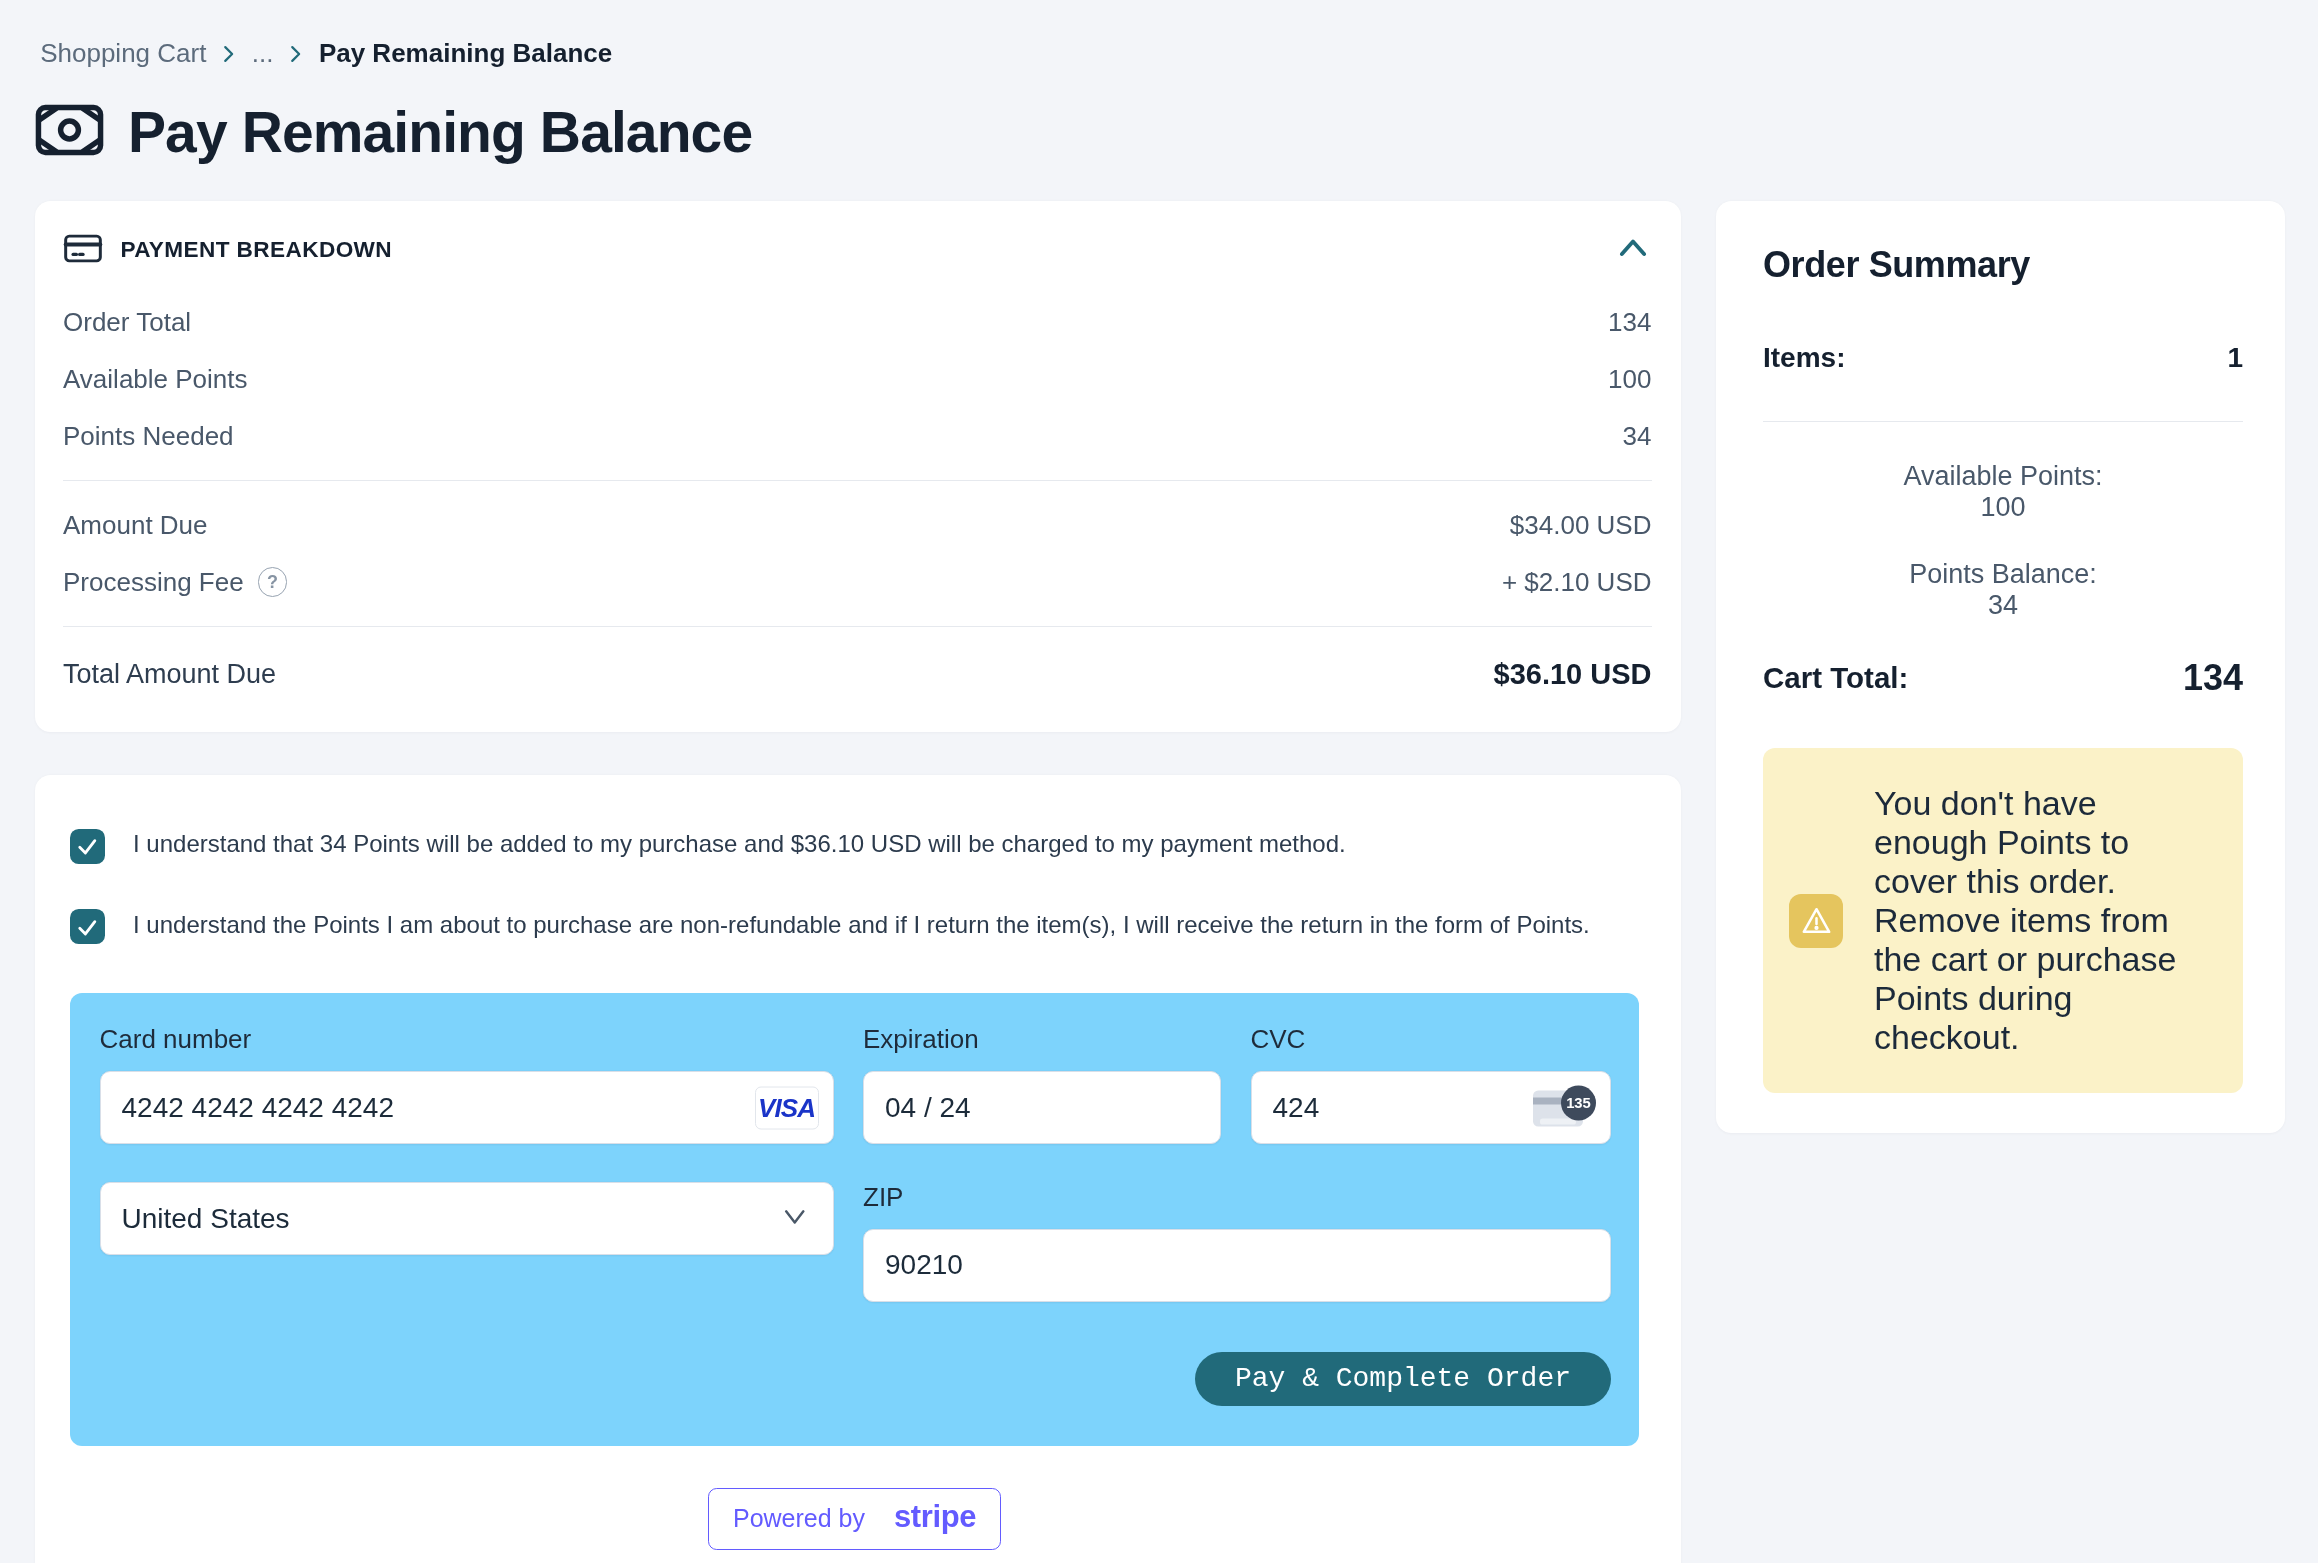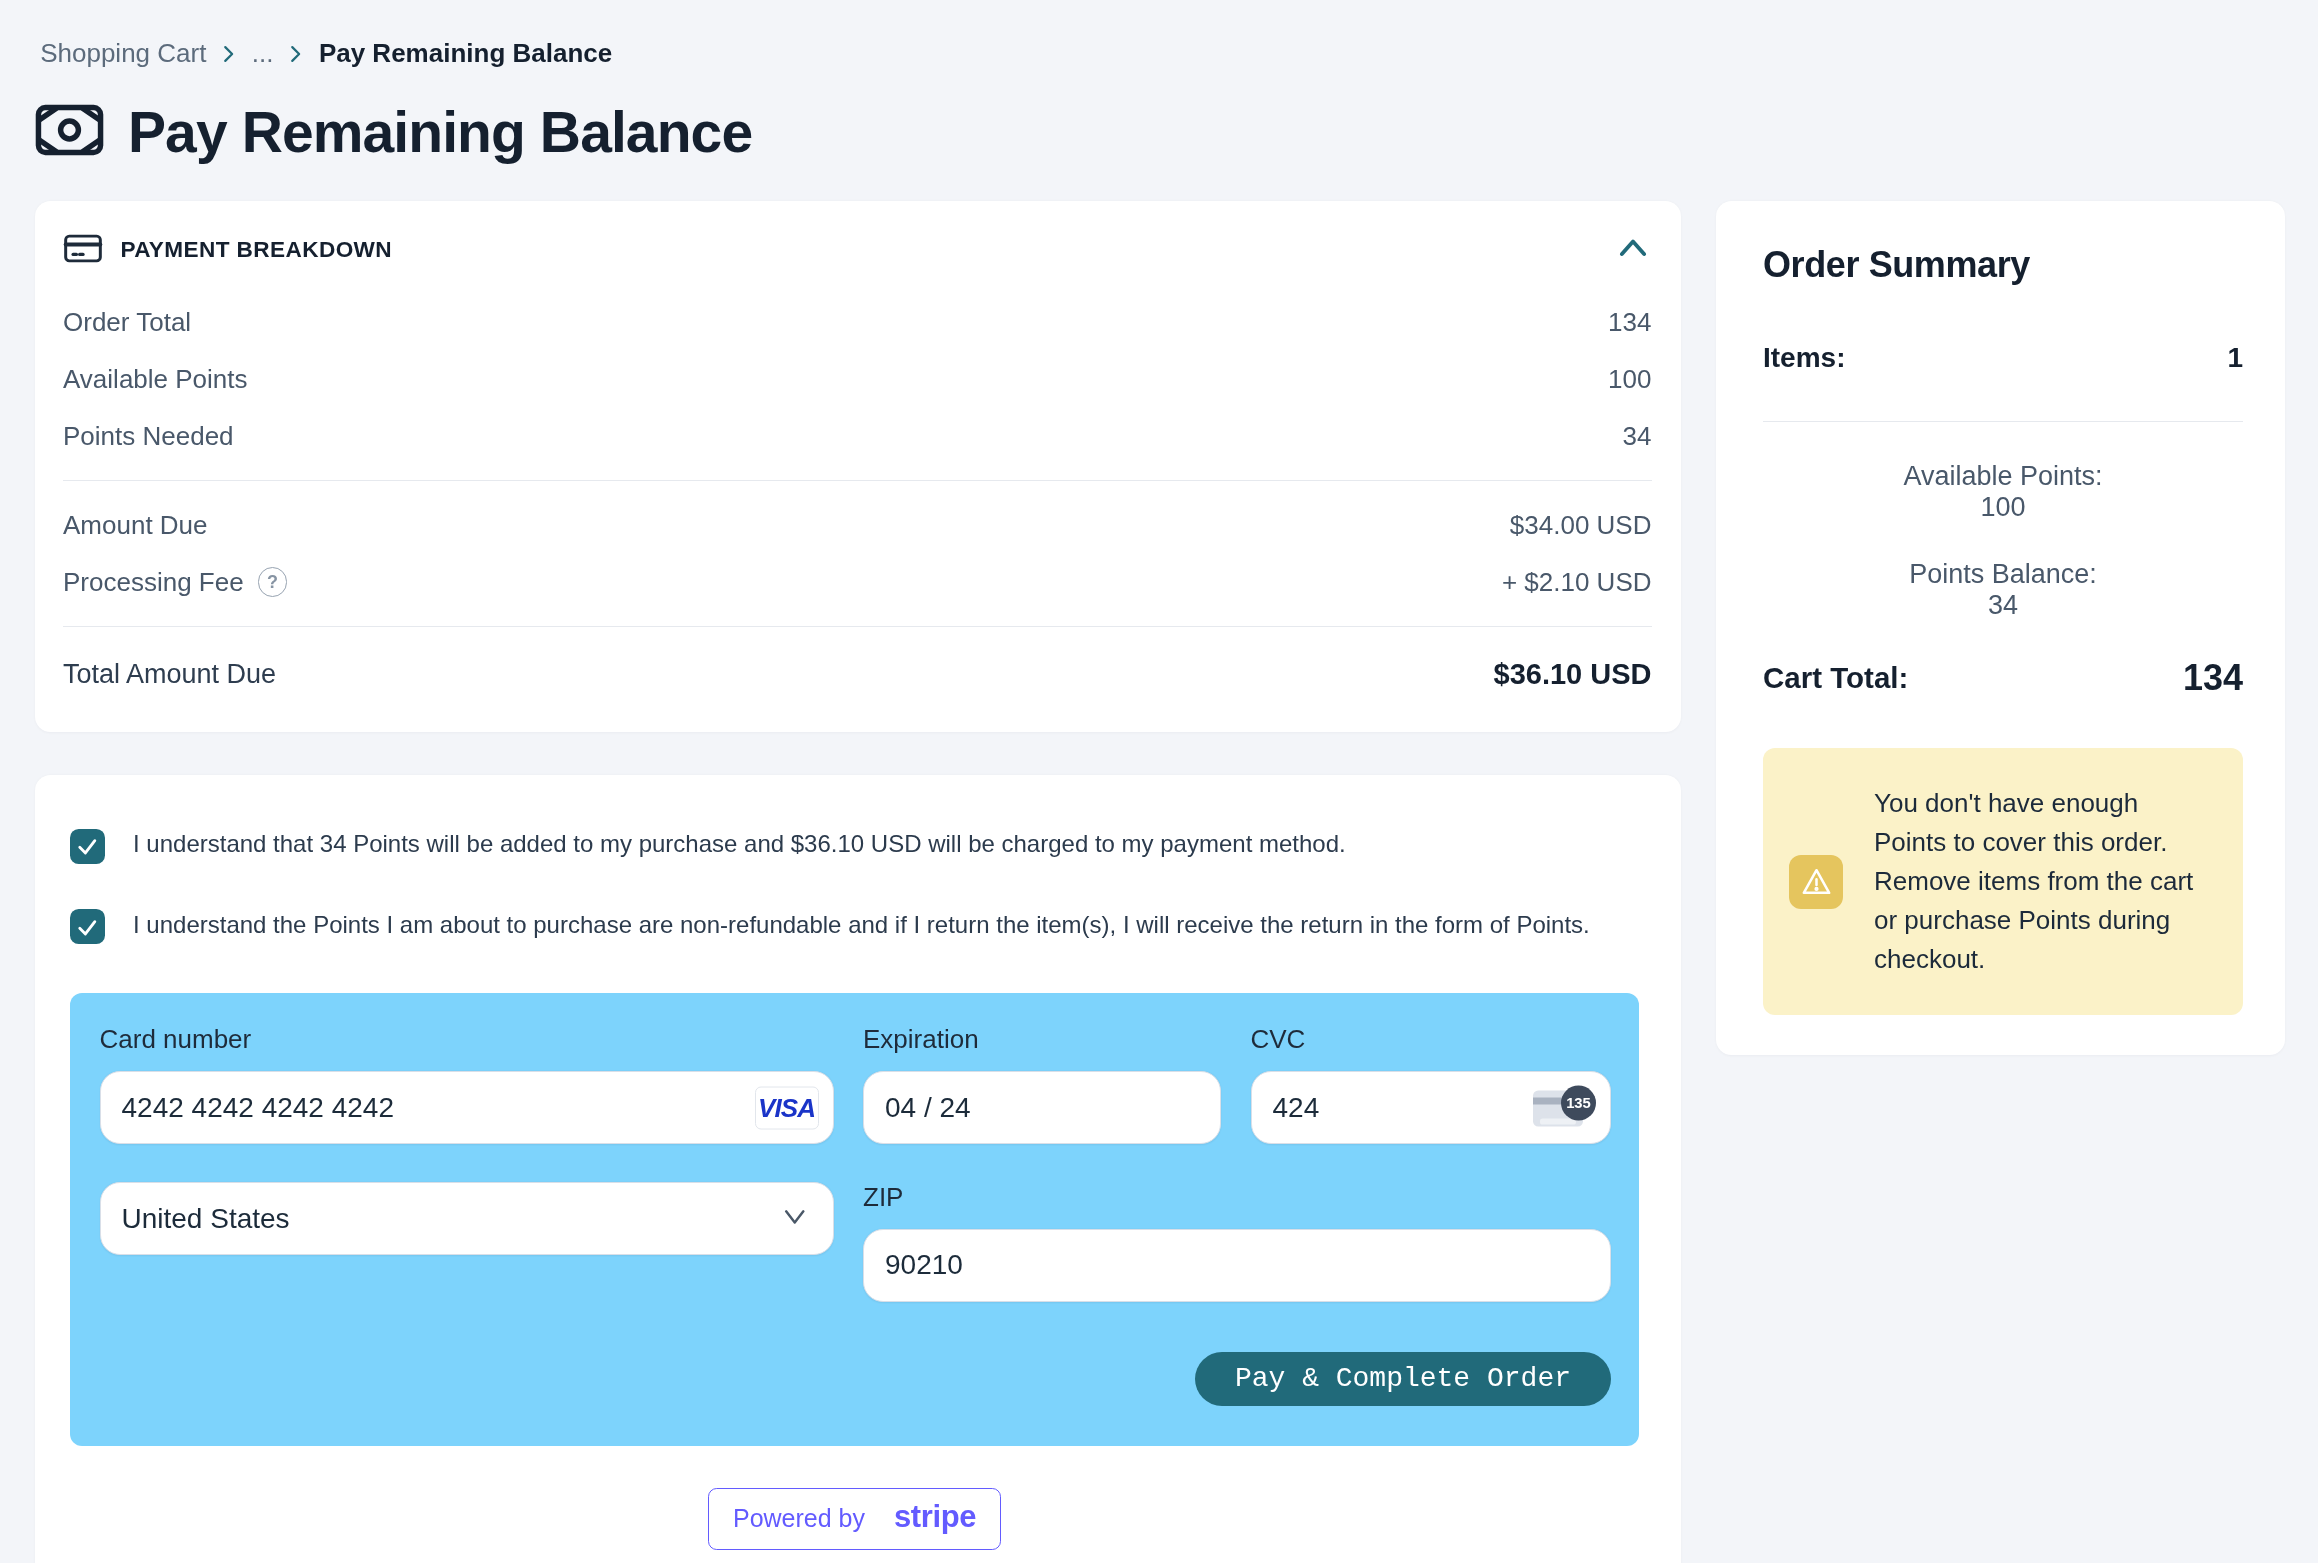--- a/index.html
+++ b/index.html
@@ -47,21 +47,21 @@
   .checkbox { width:35px; height:35px; border-radius:8.7px; background:#216a7a; flex:none; display:flex; align-items:center; justify-content:center; cursor:pointer; margin-top:3.5px; }
   .consent-text { max-width:1493px; }
 
   .form-panel { margin-top:49px; background:#7dd3fc; border-radius:12px; padding:31px 28px 40px 29.5px; }
   .form-row { display:flex; gap:29.5px; }
   .form-row + .form-row { margin-top:38px; }
   .field label { display:block; font-size:26px; color:#1e2b3a; margin-bottom:15.6px; }
   .f-cardnum, .f-country { width:734px; }
   .f-exp { width:358px; }
   .f-cvc, .f-zip { flex:1; }
-  .inputbox { position:relative; height:73px; background:#fff; border:0.9px solid #d9dfe8; border-radius:20px; box-shadow:0 0.9px 1.7px rgba(20,30,50,0.07); display:flex; align-items:center; }
+  .inputbox { position:relative; height:73px; background:#fff; border:0.9px solid #d9dfe8; border-radius:10px; box-shadow:0 0.9px 1.7px rgba(20,30,50,0.07); display:flex; align-items:center; }
   .inputbox input, .inputbox select {
     appearance:none; -webkit-appearance:none; border:none; outline:none; background:transparent;
     width:100%; height:100%; padding:0 21px; font-size:28px; color:#1c2b3a;
     font-family:"Liberation Sans", sans-serif;
   }
   .visa-badge { position:absolute; right:14px; top:50%; transform:translateY(-50%);
     width:64px; height:43px; background:#fff; border:0.9px solid #e2e6ec; border-radius:6px;
     display:flex; align-items:center; justify-content:center;
     color:#1a34c8; font-weight:700; font-style:italic; font-size:26px; letter-spacing:-0.9px; }
   .cvc-icon { position:absolute; right:14px; top:50%; transform:translateY(-50%); width:63px; height:45px; }
@@ -84,21 +84,21 @@
   .os-title { font-size:36px; font-weight:700; margin:0 0 56px; letter-spacing:-0.4px; }
   .os-row { display:flex; justify-content:space-between; align-items:center; }
   .os-items { font-size:28px; font-weight:700; margin-bottom:47px; }
   .os-divider { height:0.9px; background:#e6e9ee; margin-bottom:40px; }
   .os-gray { font-size:27px; color:#49586a; margin-bottom:36px;flex-direction:column; }
   .os-total { margin-top:3.5px;text-align:right; }
   .os-total .lbl { font-size:29.5px; font-weight:700; }
   .os-total .val { font-size:36px; font-weight:700; }
   .warning { margin-top:49px; background:#fbf2c8; border-radius:12px; padding:36px 29.5px 36px 26px; display:flex; align-items:center; gap:31px; }
   .warning-icon { width:54px; height:54px; border-radius:12px; background:#e5c55e; flex:none; display:flex; align-items:center; justify-content:center; }
-  .warning-text { font-size:26px; line-height:39px; color:#1c2a3a; max-width:339px; }
+  .warning-text { font-size:34px; line-height:39px; color:#1c2a3a; max-width:339px; }
 </style>
 </head>
 <body>
 
 <div class="page">
 
   <div class="breadcrumb">
     <span class="crumb">Shopping Cart</span>
     <span class="sep">
       <svg width="17.4" height="24" viewBox="0 0 20 28">

